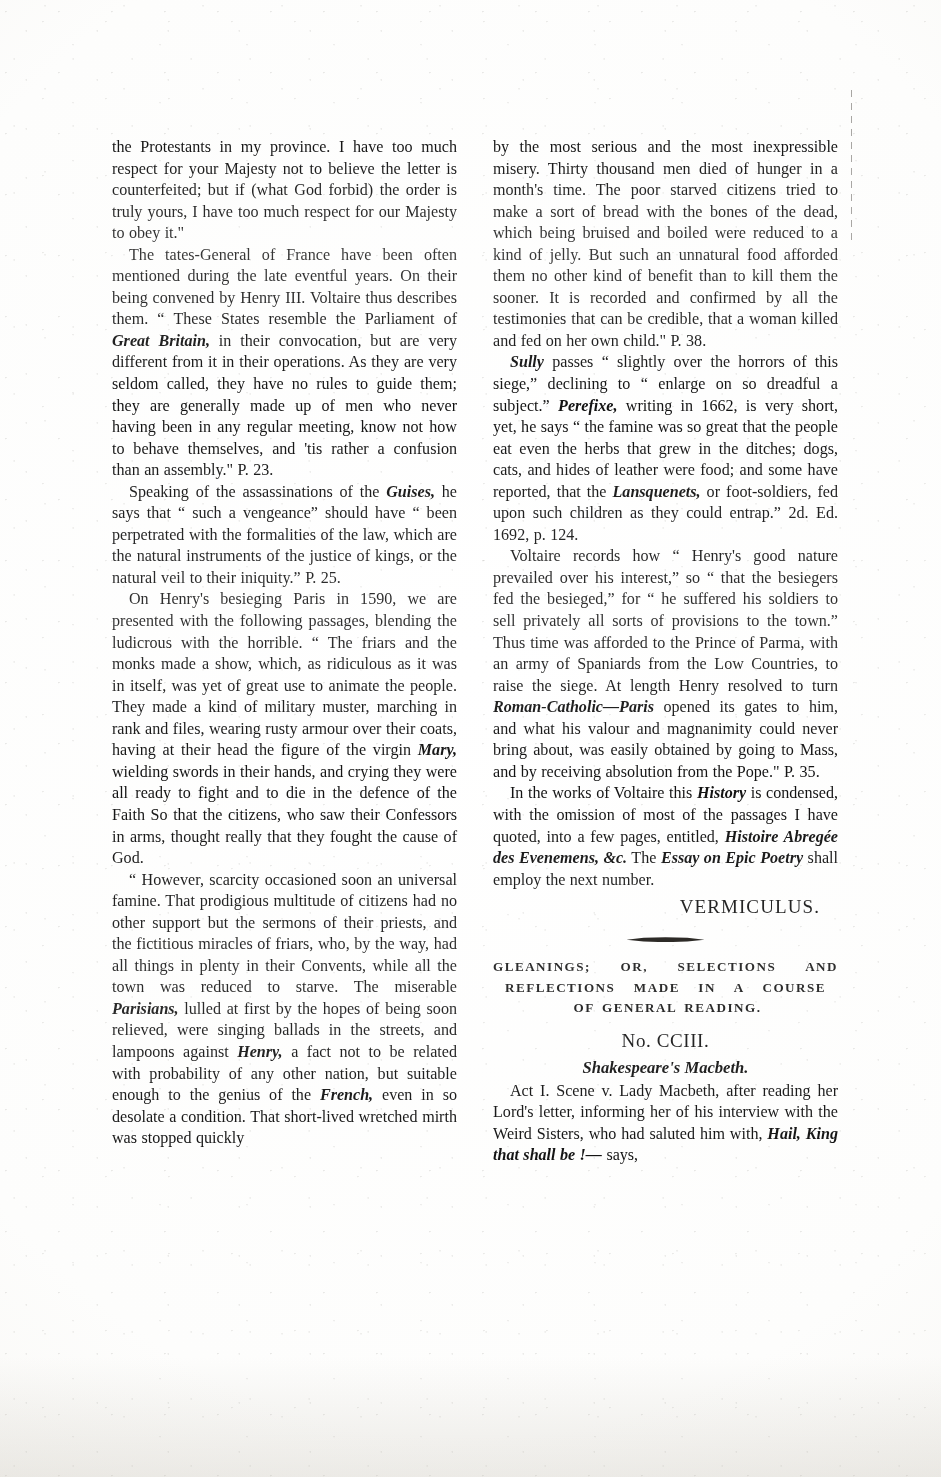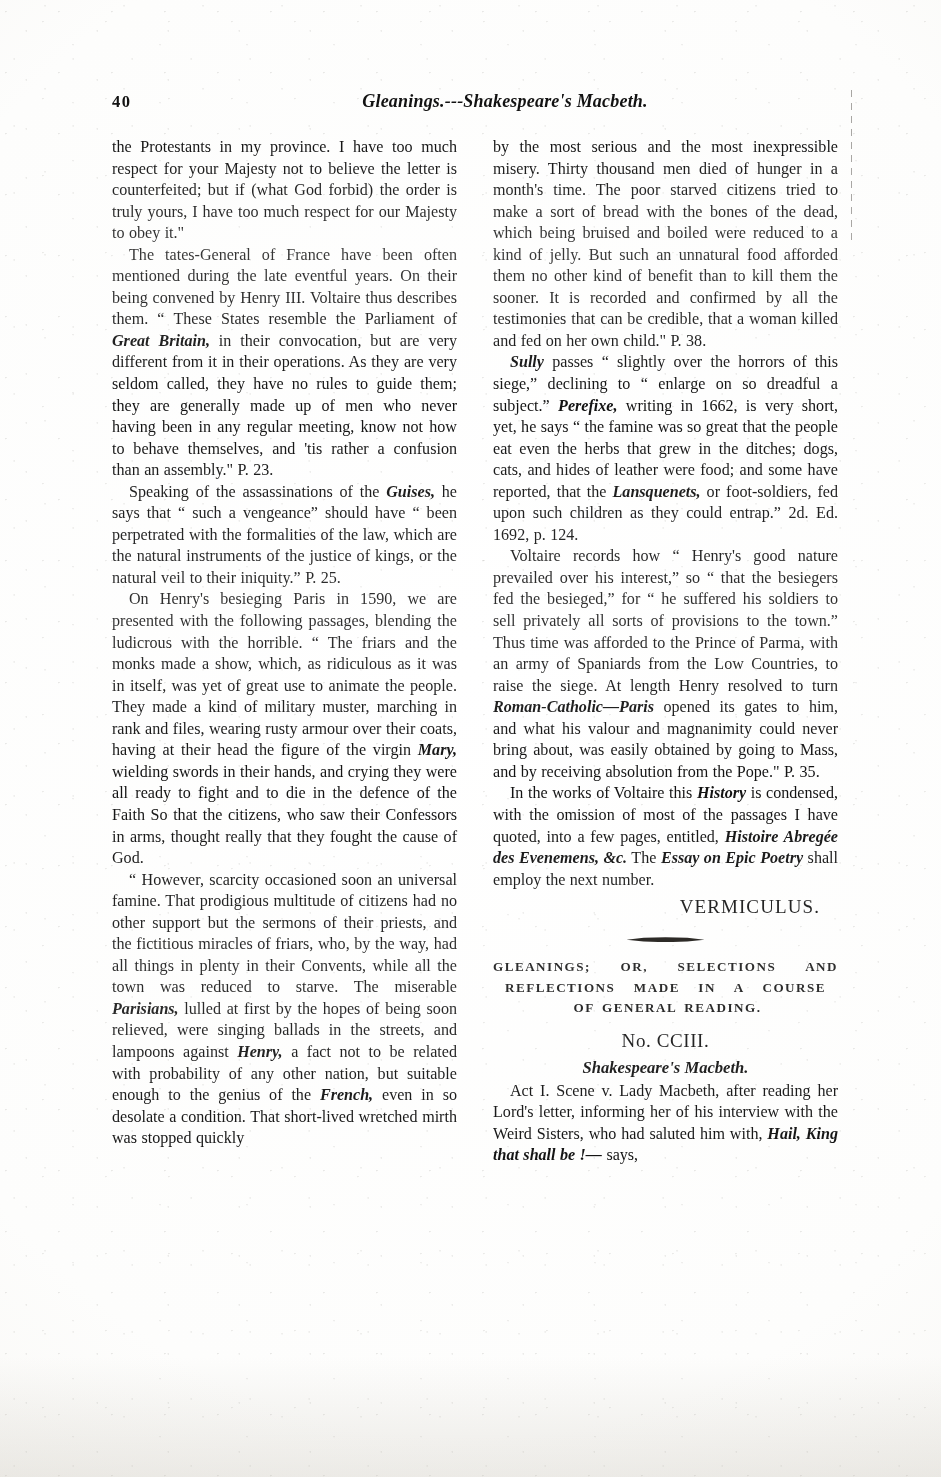--- a/index.html
+++ b/index.html
@@ -194,24 +194,20 @@
 </style>
 </head>
 <body>
 
 <div id="page">
 
   <div id="grain"></div>
   <div id="edge-rule"></div>
   <div id="edge-shade"></div>
 
-  <div id="header">
-    <span class="folio">40</span>
-    <span class="running-title">Gleanings.---Shakespeare's Macbeth.</span>
-  </div>
 
   <div id="columns">
 
     <div class="column" id="col-left">
         <p class="para flush"><span>the Protestants in my province. I have too much respect for your Majesty not to believe the letter is counterfeited; but if (what God forbid) the order is truly yours, I have too much respect for our Majesty to obey it."</span></p>
         <p class="para"><span>The tates-General of France have been often mentioned during the late eventful years. On their being convened by </span><span>Henry III. Voltaire thus describes them. “ These States resemble the Parliament of </span><span class="it">Great Britain,</span><span> in their convocation, but are very different from it in their operations. As they are very seldom called, they have no rules to guide them; they are generally made up of men who never having been in any regular meeting, know not how to behave themselves, and 'tis rather a confusion than an assembly."  P. 23.</span></p>
         <p class="para"><span>Speaking of the assassinations of the </span><span class="it">Guises,</span><span> he says that “ such a vengeance” should have “ been perpetrated with the formalities of the law, which are the natural instruments of the justice of kings, or the natural veil to their iniquity.”  P. 25.</span></p>
         <p class="para"><span>On Henry's besieging Paris in 1590, we are presented with the following passages, blending the ludicrous with the horrible.  “ The friars and the monks made a show, which, as ridiculous as it was in itself, was yet of great use to animate the people.  They made a kind of military muster, marching in rank and files, wearing rusty armour over their coats, having at their head the figure of the virgin </span><span class="it">Mary,</span><span> wielding swords in their hands, and crying they were all ready to fight and to die in the defence of the Faith   So that the citizens, who saw their Confessors in arms, thought really that they fought the cause of God.</span></p>
         <p class="para"><span>“ However, scarcity occasioned soon an universal famine.  That prodigious multitude of citizens had no other support but the sermons of their priests, and the fictitious miracles of friars, who, by the way, had all things in plenty in their Convents, while all the town was reduced to starve.  The miserable </span><span class="it">Parisians,</span><span> lulled at first by the hopes of being soon relieved, were singing ballads in the streets, and lampoons against </span><span class="it">Henry,</span><span> a fact not to be related with probability of any other nation, but suitable enough to the genius of the </span><span class="it">French,</span><span> even in so desolate a condition.  That short-lived wretched mirth was stopped quickly</span></p>
       </div>

